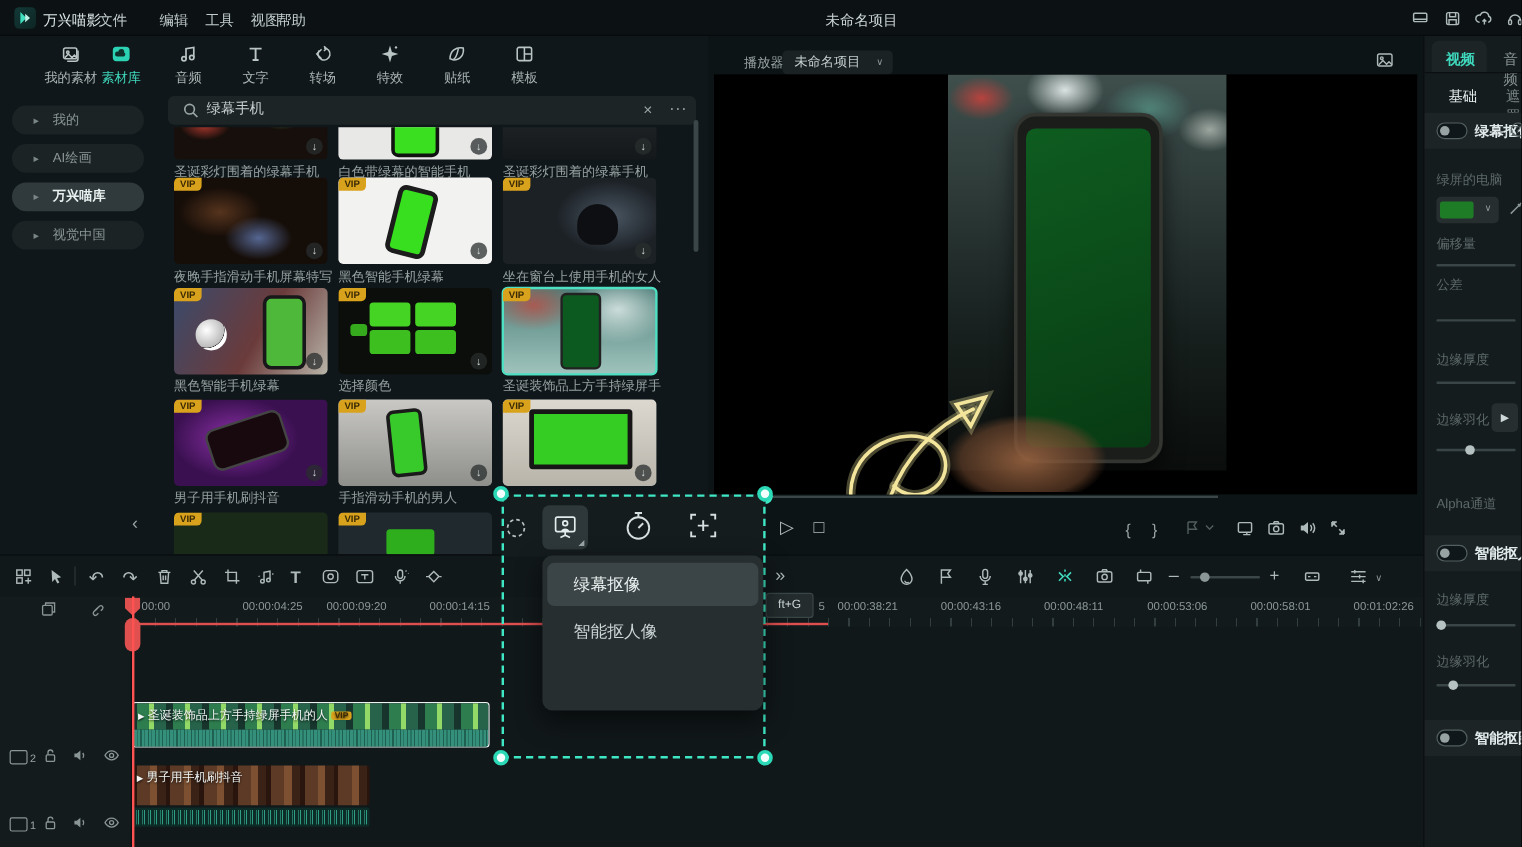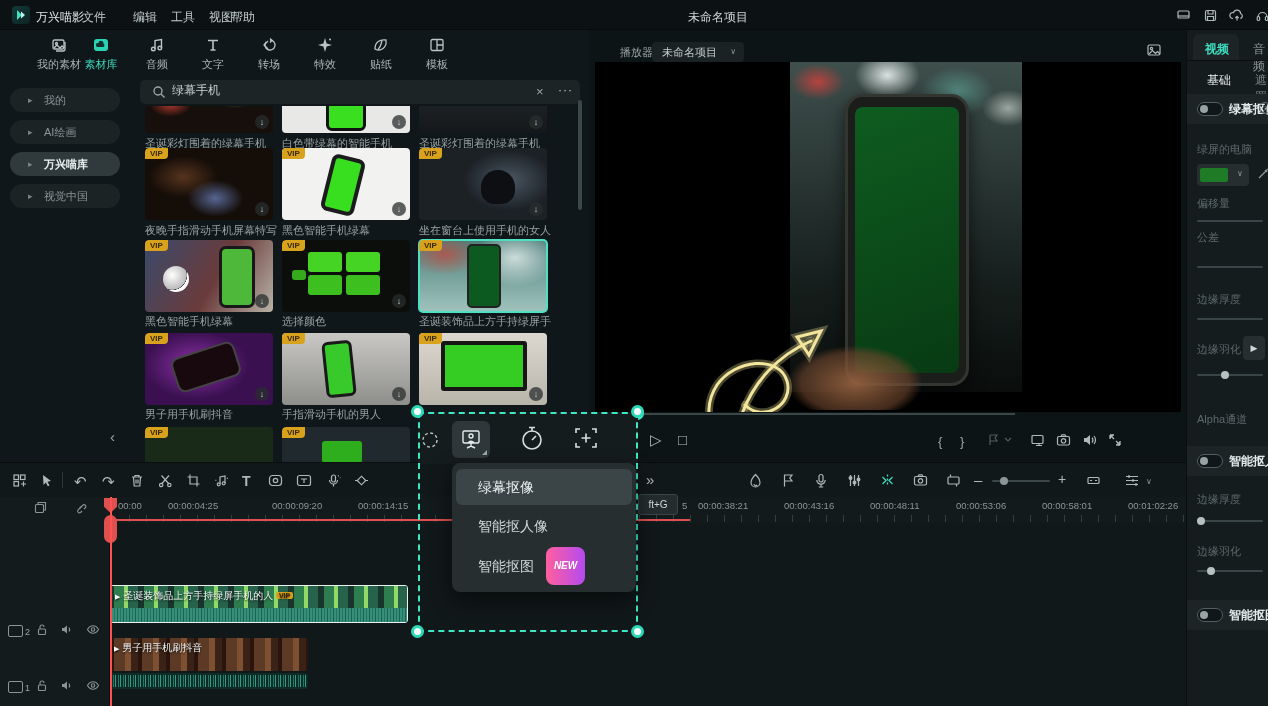--- a/index.html
+++ b/index.html
@@ -607,21 +607,21 @@
       <svg width="16" height="15" viewBox="0 0 16 15" fill="none" stroke="#aeb9b9" stroke-width="1.2">
           <path d="M2 3.5 h12 M2 7.5 h12 M2 11.5 h12"></path>
           <path d="M5 2 v3 M9 6 v3 M12 10 v3"></path>
         </svg>
       </span>
     <span class="tbicon" style="left:1146px;font-size:8px;top:14px;color:#8b9697">∨</span>
 
     <div id="ruler">
       <div class="ticks"></div>
       <span class="rlabel" style="left:8px">00:00</span>
-      <span class="rlabel" style="left:58px">00:00:04:25</span>
+      <span class="rlabel" style="left:92px">00:00:04:25</span>
       <span class="rlabel" style="left:162px">00:00:09:20</span>
       <span class="rlabel" style="left:248px">00:00:14:15</span>
       <span class="rlabel" style="left:572px">5</span>
       <span class="rlabel" style="left:588px">00:00:38:21</span>
       <span class="rlabel" style="left:674px">00:00:43:16</span>
       <span class="rlabel" style="left:760px">00:00:48:11</span>
       <span class="rlabel" style="left:846px">00:00:53:06</span>
       <span class="rlabel" style="left:932px">00:00:58:01</span>
       <span class="rlabel" style="left:1018px">00:01:02:26</span>
       <div class="abs" style="left:2px;top:22px;width:578px;height:2px;background:#e04f4f"></div>
@@ -734,23 +734,20 @@
         <path d="M4 9 V5 h4 M20 5 h4 v4 M24 19 v4 h-4 M8 23 H4 v-4"></path>
         <path d="M14 9.5 v9 M9.5 14 h9"></path>
       </svg>
     </span>
 
   <div id="popup">
     <div class="pitem hl" style="top:6px">
       <span>绿幕抠像</span></div>
     <div class="pitem" style="top:45px">
       <span>智能抠人像</span></div>
-    <div class="pitem" style="top:84px">
-      <span>智能抠图</span>
-      <span class="newbadge">NEW</span></div>
   </div>
 
   <div id="dashbox"></div>
   <div class="handle" style="left:411px;top:405px"></div>
   <div class="handle" style="left:631px;top:405px"></div>
   <div class="handle" style="left:411px;top:625px"></div>
   <div class="handle" style="left:631px;top:625px"></div>
 
   <div id="tooltip"><span>ft+G</span></div>
 

